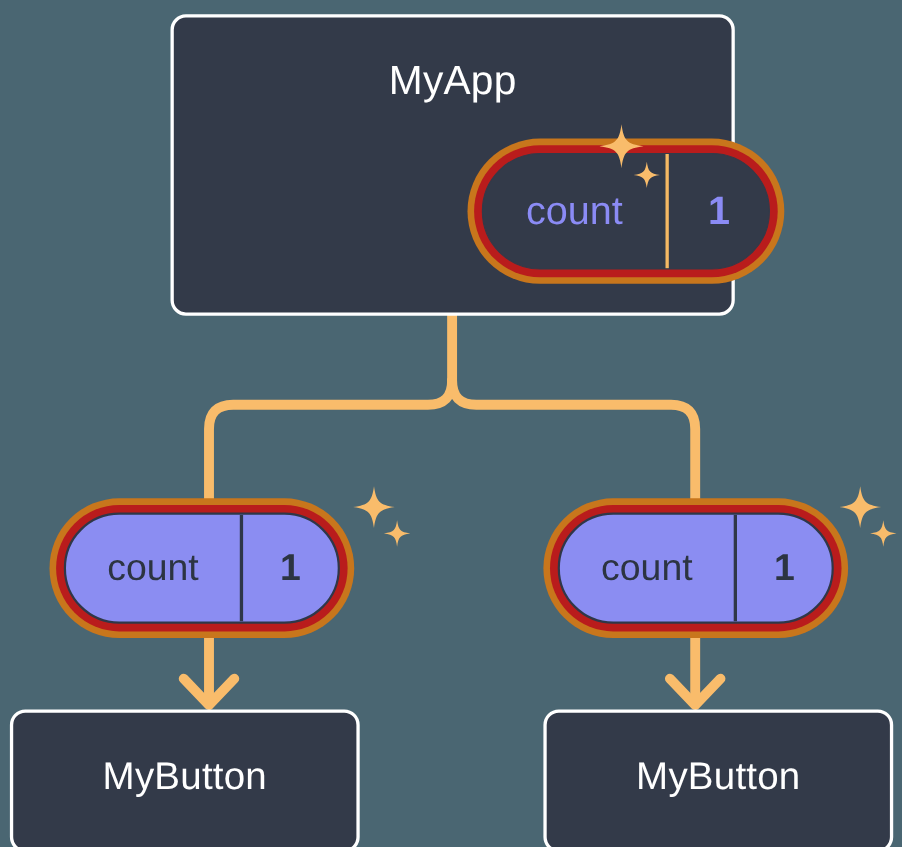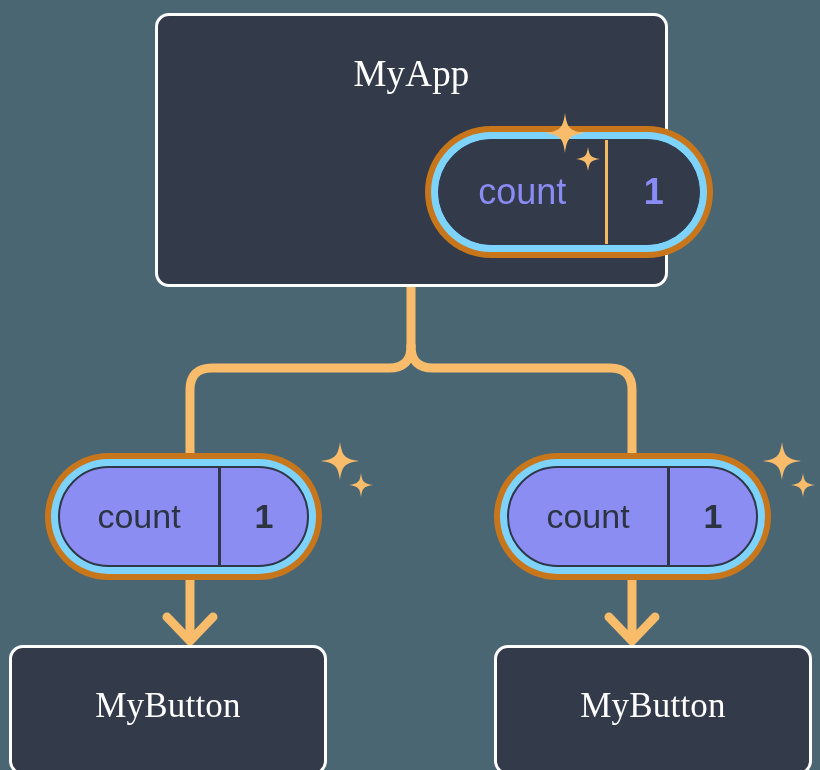--- a/index.html
+++ b/index.html
@@ -38,21 +38,20 @@
     box-sizing: border-box;
   }
   .card-title {
     position: absolute;
     left: 0;
     width: 100%;
     text-align: center;
     color: #ffffff;
     letter-spacing: 0.2px;
     white-space: nowrap;
-    font-family: Liberation Serif, serif;
   }
 
   #card-myapp {
     left: 155px;
     top: 13px;
     width: 513px;
     height: 274px;
   }
   #card-myapp .card-title {
     top: 36px;
@@ -76,21 +75,21 @@
     position: absolute;
     box-sizing: border-box;
     border-radius: 999px;
     background: #c8761c;          
     padding: 6px;
     display: flex;
   }
   .pill-inner {
     flex: 1;
     border-radius: 999px;
-    background: #7dd3fc;          
+    background: #b91c1c;          
     padding: 7px;
     display: flex;
     box-sizing: border-box;
   }
   .pill-body {
     flex: 1;
     border-radius: 999px;
     display: flex;
     align-items: stretch;
     overflow: hidden;

